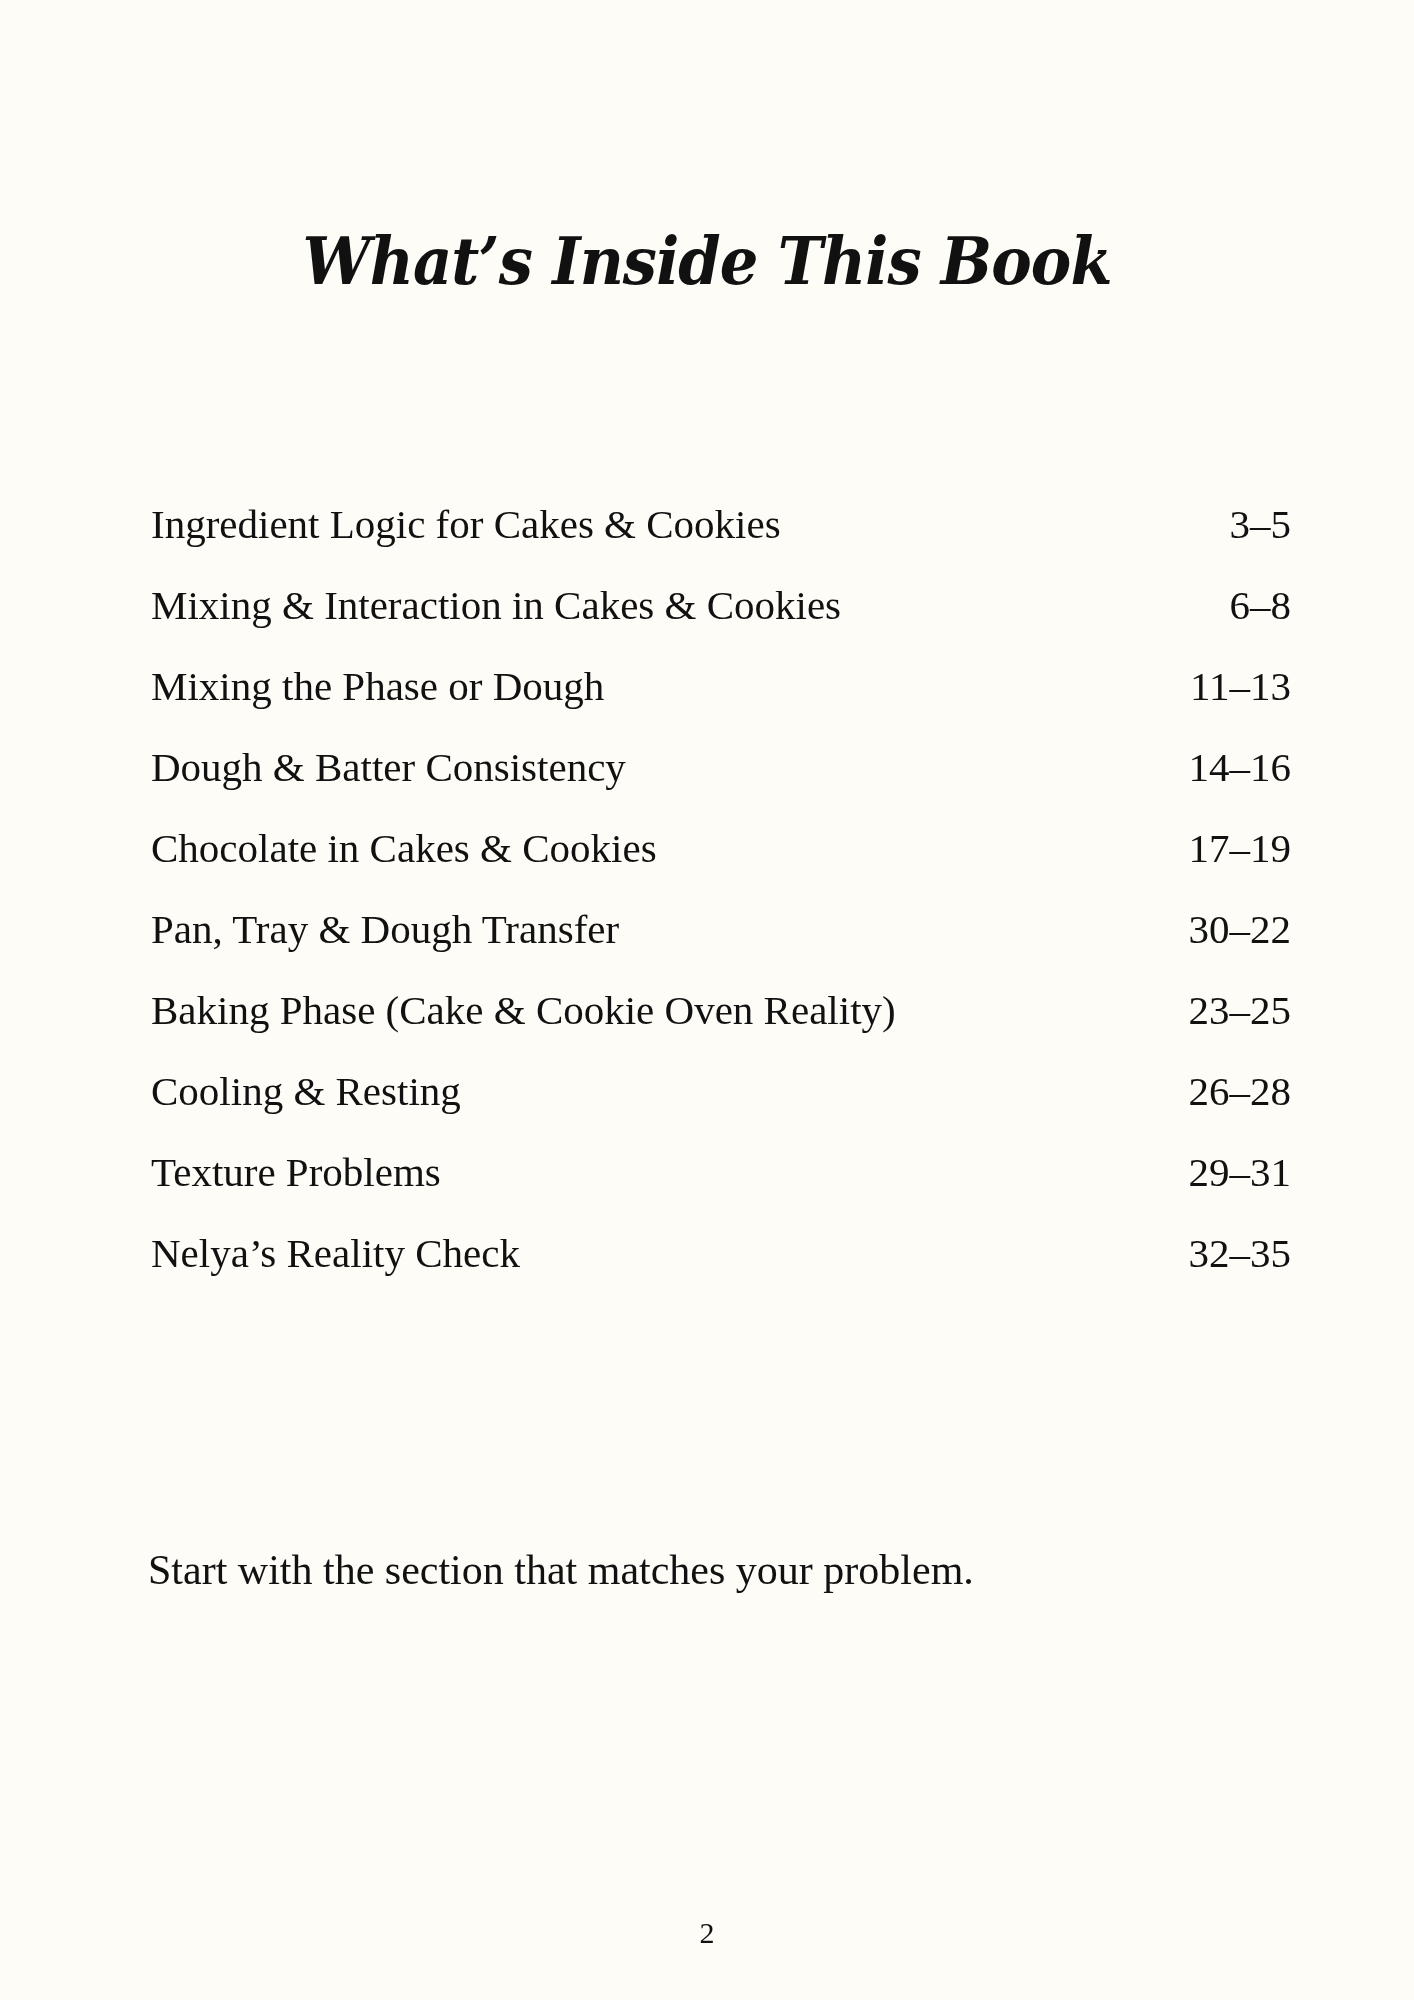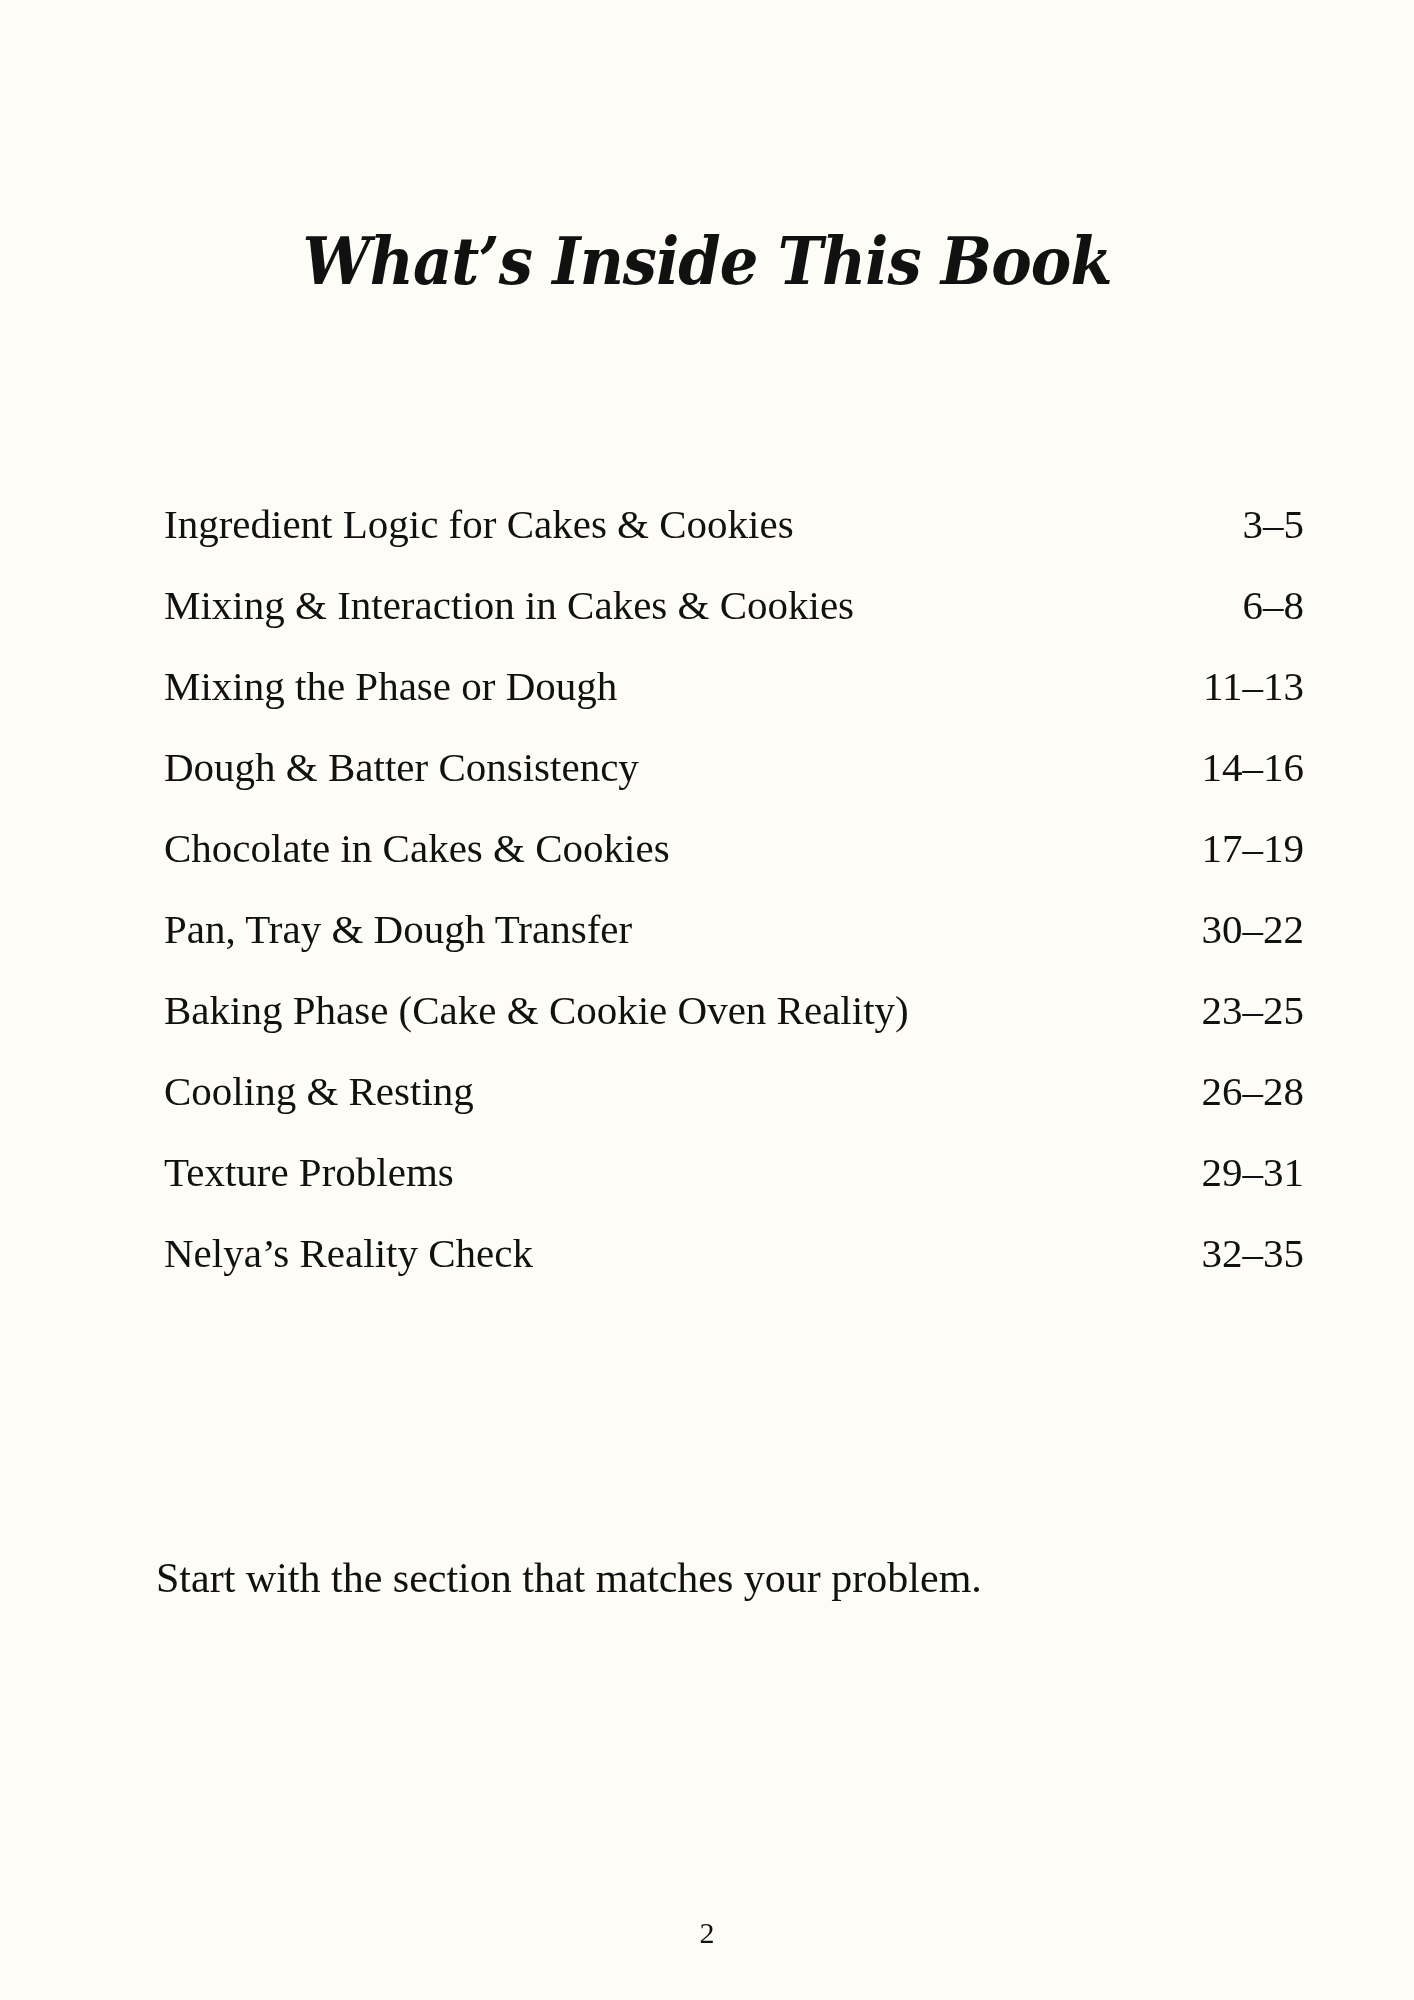--- a/index.html
+++ b/index.html
@@ -23,21 +23,21 @@
       font-weight: bold;
       font-size: 66px;
       letter-spacing: -1px;
       line-height: 1;
       margin: 0;
       transform: scaleX(0.92);
     }
     .toc {
       position: absolute;
       top: 494px;
-      left: 164px;
+      left: 151px;
       width: 1140px;
       margin: 0;
       padding: 0;
       list-style: none;
     }
     .toc-row {
       display: flex;
       align-items: baseline;
       height: 81px;
       font-size: 41px;
@@ -52,21 +52,21 @@
       text-align: right;
       margin-right: 0;
       white-space: nowrap;
     }
     .hint {
       position: absolute;
       top: 1540px;
       left: 148px;
       font-size: 42px;
       line-height: 60px;
-      margin: 8px;
+      margin: 0;
       white-space: nowrap;
     }
     .page-number {
       position: absolute;
       top: 1918px;
       left: 0;
       width: 1414px;
       text-align: center;
       font-size: 30px;
       line-height: 1;

